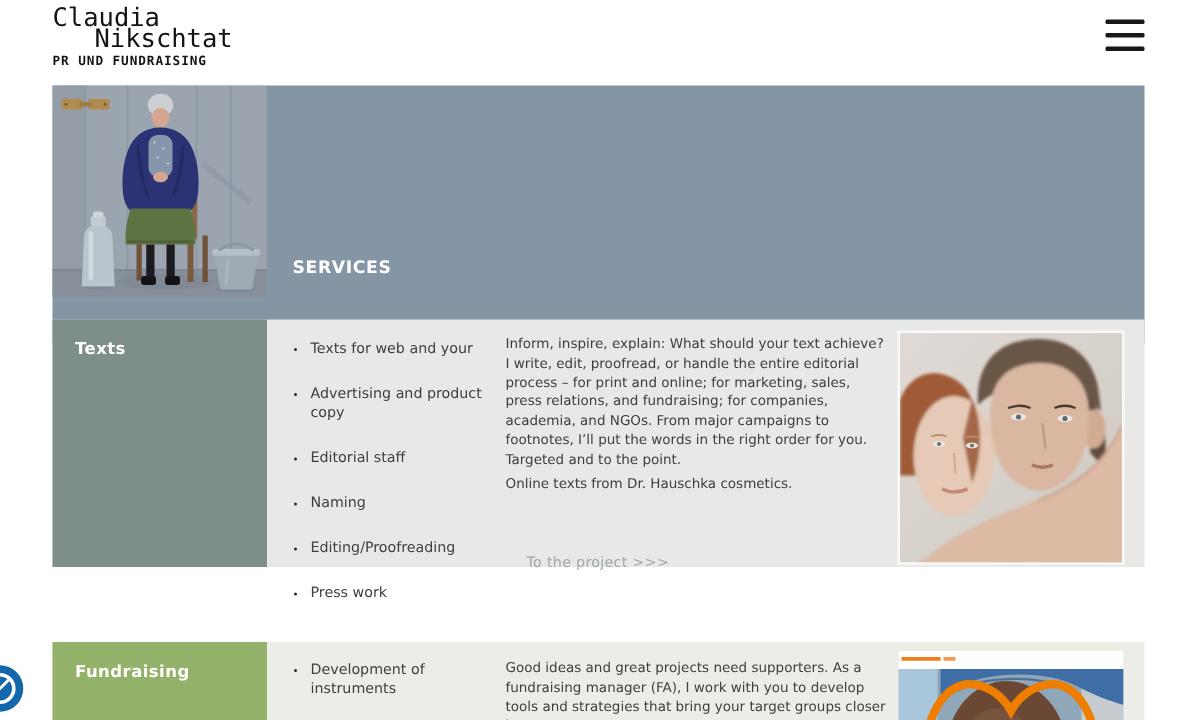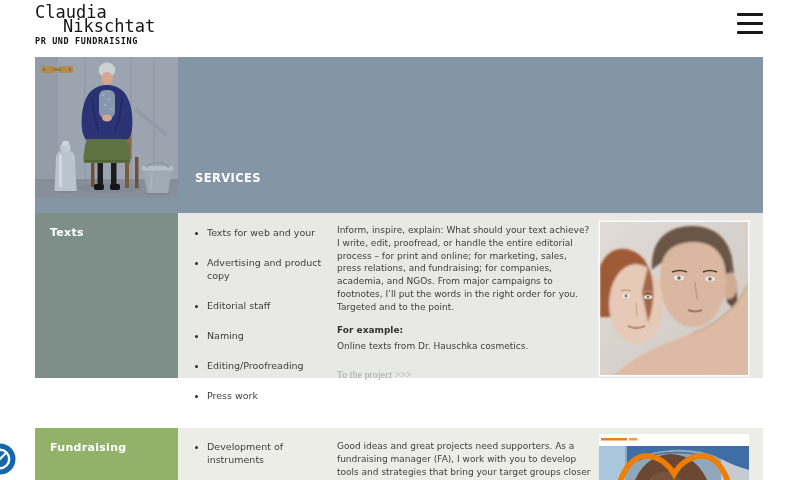--- a/index.html
+++ b/index.html
@@ -59,22 +59,22 @@
 
   .copy {
     position:absolute; left:302px; top:11px; width:256px;
     font-size:9px; line-height:12.8px; color:#3e3e3e;
   }
   .copy p { margin:0; }
   .copy .example-label { font-weight:bold; color:#333333; margin-top:10px; }
   .copy .example-text { margin-top:3.5px; }
 
   .proj-link {
-    position:absolute; left:302px; top:157px; font-size:9.5px;
-    color:#a1a9a4; text-decoration:none; letter-spacing:0.2px; cursor:pointer;font-family:Liberation Serif, serif;
+    position:absolute; left:316px; top:157px; font-size:9.5px;
+    color:#a1a9a4; text-decoration:none; letter-spacing:0.2px; cursor:pointer;
   }
 
   .row-img {
     position:absolute; left:564px; top:8px; width:150px; height:155px;
     background:#fbfbfa; box-shadow:0 0 0 1px #f2f2f0;
   }
   .row-img svg { display:block; margin:1px; }
   .row-fund .row-img { top:6px; height:80px; background:transparent; box-shadow:none; }
   .row-fund .row-img svg { margin:0; }
   .row-fund ul.bullets { top:12px; }
@@ -170,21 +170,20 @@
     <ul class="bullets">
         <li>Texts for web and your</li>
         <li>Advertising and product copy</li>
         <li>Editorial staff</li>
         <li>Naming</li>
         <li>Editing/Proofreading</li>
         <li>Press work</li>
       </ul>
     <div class="copy">
       <p>Inform, inspire, explain: What should your text achieve? I write, edit, proofread, or handle the entire editorial process – for print and online; for marketing, sales, press relations, and fundraising; for companies, academia, and NGOs. From major campaigns to footnotes, I’ll put the words in the right order for you. Targeted and to the point.</p>
-      <p class="example-label">For example:</p>
       <p class="example-text">Online texts from Dr. Hauschka cosmetics.</p>
     </div>
     <a class="proj-link">To the project &gt;&gt;&gt;</a>
     <div class="row-img">
       <svg width="148" height="153" viewBox="0 0 148 153" xmlns="http://www.w3.org/2000/svg">
         <defs>
           <linearGradient id="hbg" x1="0" y1="0" x2="1" y2="1">
             <stop offset="0" stop-color="#e0dbd6"></stop>
               <stop offset="1" stop-color="#cfc8c2"></stop>
           </linearGradient>

